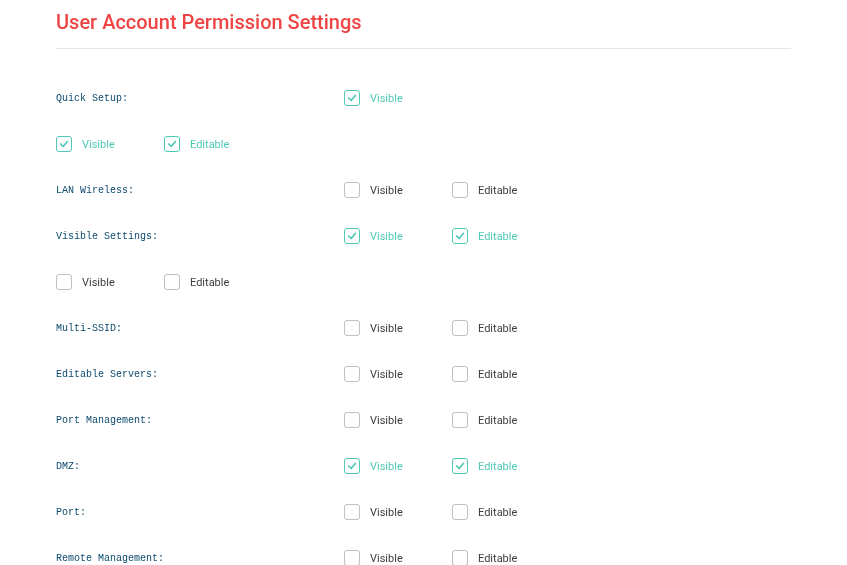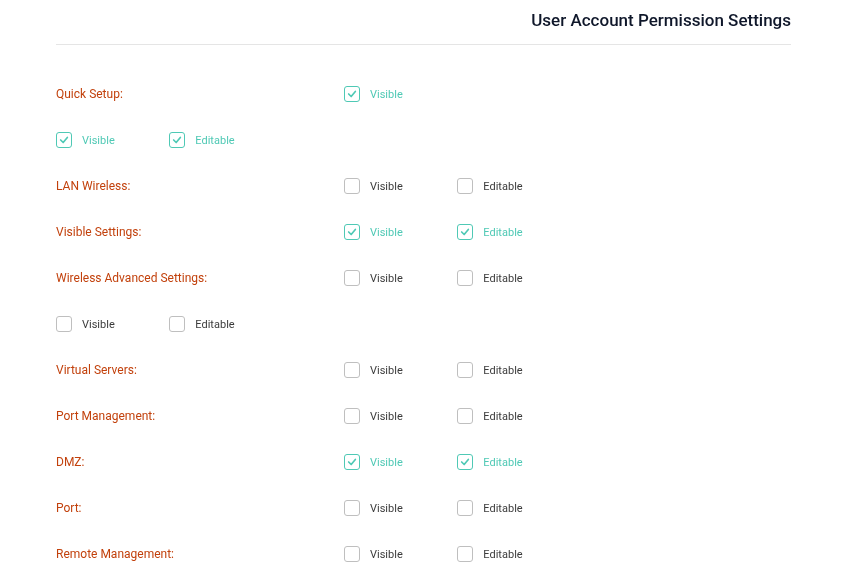--- a/index.html
+++ b/index.html
@@ -12,37 +12,37 @@
       background: #fff;
       color: #333;
       width: 847px;
       height: 565px;
       padding: 0;
     }
     .container {
       padding: 0 56px;
     }
     .section-title {
-      font-size: 17px;
+      font-size: 20px;
       font-weight: 500;
-      color: #0f172a;
+      color: #ef4444;
       padding: 10px 0 14px 0;
       border-bottom: 1px solid #e5e5e5;
       margin-bottom: 26px;
-      text-align: right;
     }
     .permission-row {
       display: flex;
       align-items: center;
       height: 46px;
     }
     .permission-label {
       width: 288px;
-      font-size: 12px;
-      color: #c2410c;
+      font-size: 10px;
+      color: #0c4a6e;
+      font-family: Liberation Mono, monospace;
     }
     .checkbox-group {
       display: flex;
       align-items: center;
       width: 92px;
     }
     .checkbox {
       width: 16px;
       height: 16px;
       border: 1.5px solid #bfbfbf;
@@ -68,22 +68,21 @@
     .checkbox-label {
       margin-left: 10px;
       font-size: 11px;
       color: #3c3c3c;
       cursor: pointer;
     }
     .checkbox-label.checked {
       color: #4fc9b5;
     }
     .editable-group {
-      margin-left: 8px;
-      justify-content: center;
+      margin-left: 16px;
     }
   </style>
 </head>
 <body>
 
 <div class="container">
   <div class="section-title">User Account Permission Settings</div>
   <div id="permissions-list">
       <div class="permission-row">
         <div class="permission-label">Quick Setup:</div>
@@ -138,42 +137,42 @@
         <div class="checkbox-group editable-group">
           <span class="checkbox checked">
             <svg viewBox="0 0 12 12">
               <path d="M2 6 L5 9 L10 3" stroke="#4fc9b5" stroke-width="2" fill="none" stroke-linecap="round" stroke-linejoin="round"></path>
             </svg>
           </span>
           <span class="checkbox-label checked">Editable</span>
         </div>
       </div>
       <div class="permission-row">
-        <div class="permission-label">Wireless Advanced Settings:</div>
-        <div class="checkbox-group">
-          <span class="checkbox"></span>
-          <span class="checkbox-label">Visible</span>
-        </div>
-        <div class="checkbox-group editable-group">
-          <span class="checkbox"></span>
-          <span class="checkbox-label">Editable</span>
-        </div>
-      </div>
-      <div class="permission-row">
-        <div class="checkbox-group">
-          <span class="checkbox"></span>
-          <span class="checkbox-label">Visible</span>
-        </div>
-        <div class="checkbox-group editable-group">
-          <span class="checkbox"></span>
-          <span class="checkbox-label">Editable</span>
-        </div>
-      </div>
-      <div class="permission-row">
-        <div class="permission-label">Virtual Servers:</div>
+        <div class="checkbox-group">
+          <span class="checkbox"></span>
+          <span class="checkbox-label">Visible</span>
+        </div>
+        <div class="checkbox-group editable-group">
+          <span class="checkbox"></span>
+          <span class="checkbox-label">Editable</span>
+        </div>
+      </div>
+      <div class="permission-row">
+        <div class="permission-label">Multi-SSID:</div>
+        <div class="checkbox-group">
+          <span class="checkbox"></span>
+          <span class="checkbox-label">Visible</span>
+        </div>
+        <div class="checkbox-group editable-group">
+          <span class="checkbox"></span>
+          <span class="checkbox-label">Editable</span>
+        </div>
+      </div>
+      <div class="permission-row">
+        <div class="permission-label">Editable Servers:</div>
         <div class="checkbox-group">
           <span class="checkbox"></span>
           <span class="checkbox-label">Visible</span>
         </div>
         <div class="checkbox-group editable-group">
           <span class="checkbox"></span>
           <span class="checkbox-label">Editable</span>
         </div>
       </div>
       <div class="permission-row">

